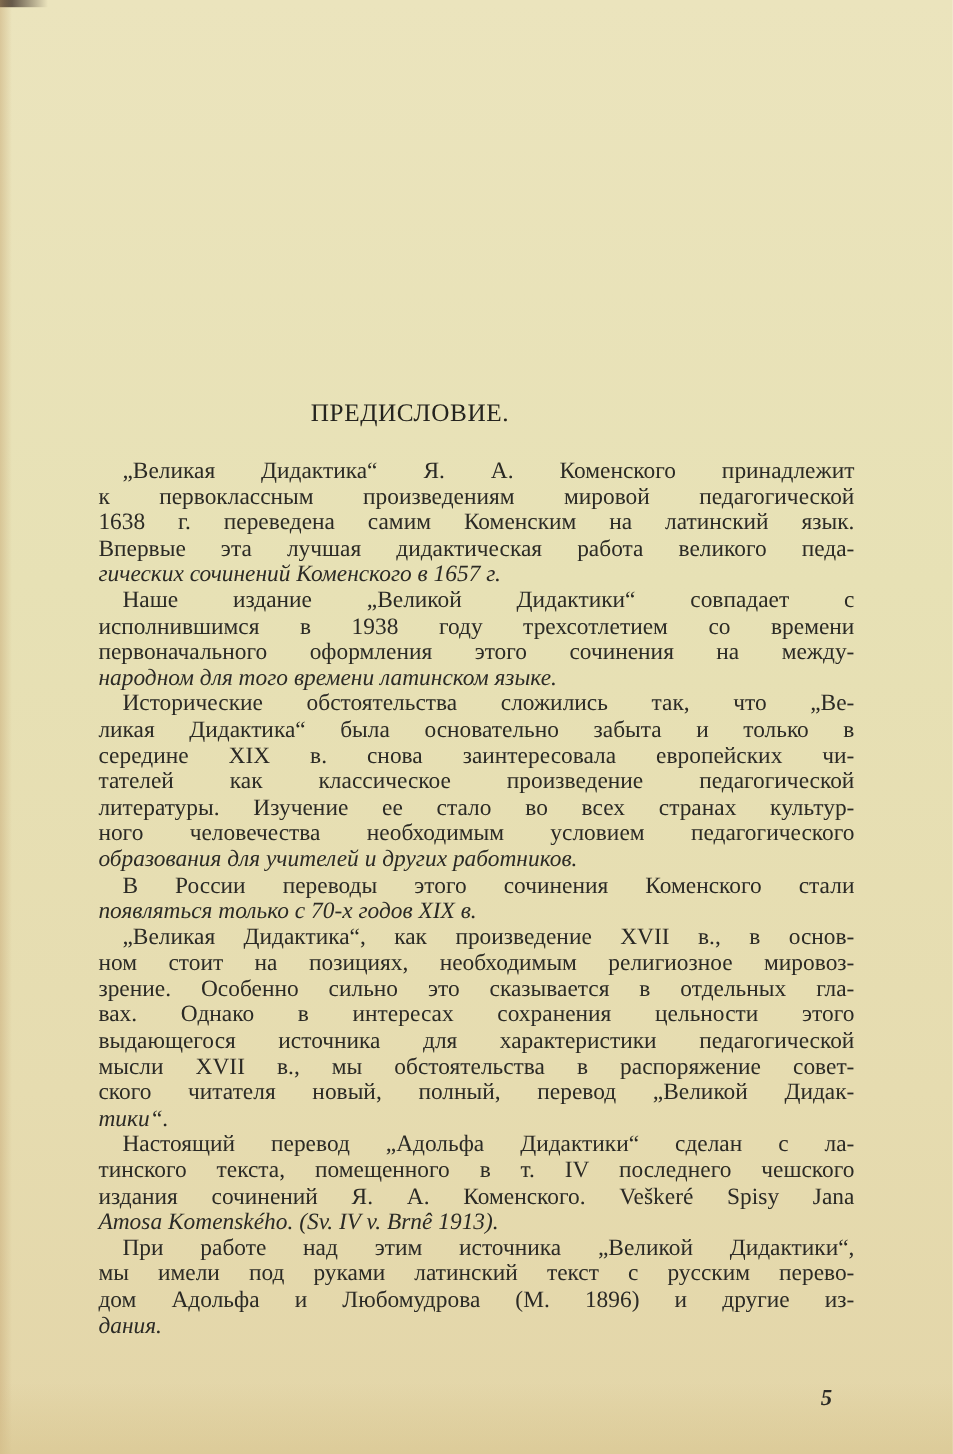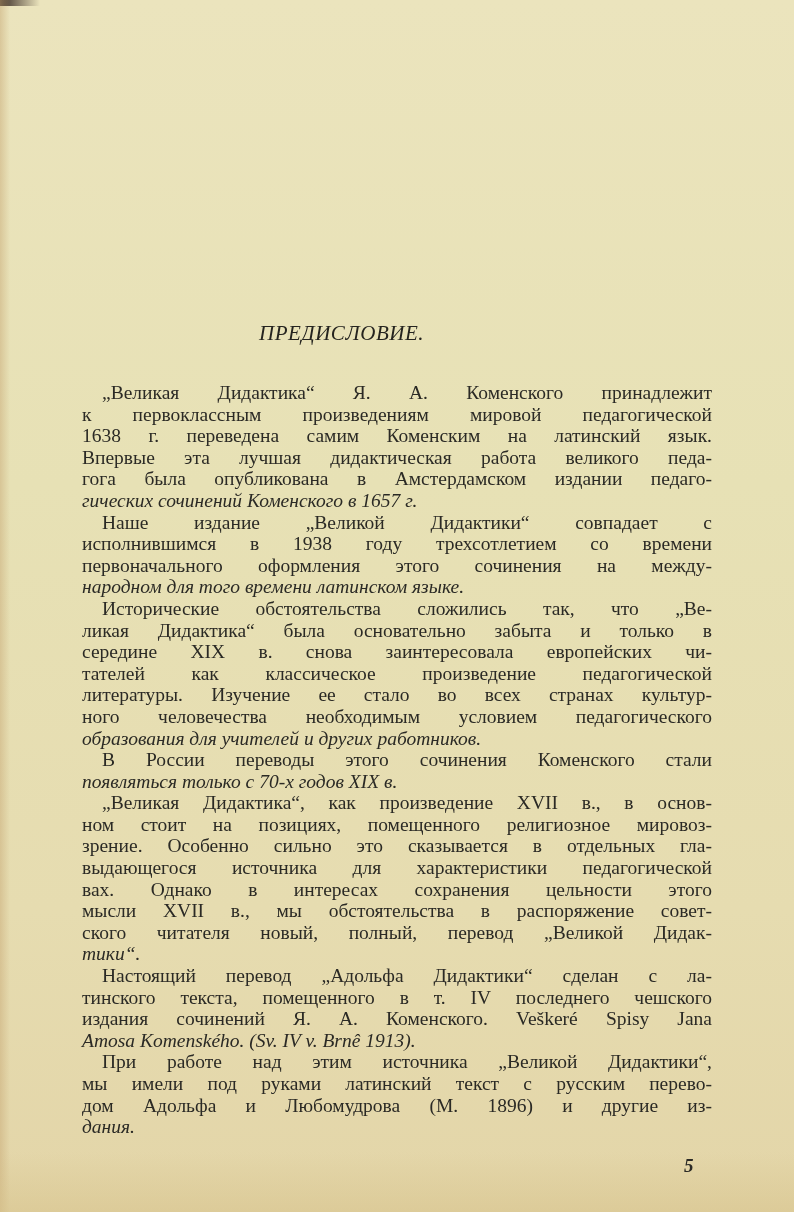--- a/index.html
+++ b/index.html
@@ -30,22 +30,21 @@
     }
     .page-edge-bottom {
       position: absolute;
       left: 0; bottom: 0;
       width: 794px; height: 60px;
       background: linear-gradient(180deg, rgba(220,200,150,0), rgba(215,195,140,0.55));
     }
     .title {
       position: absolute;
       left: 259px;
-      top: 321px;
-      font-style: italic;
+      top: 332px;
       font-size: 21px;
       letter-spacing: 0.5px;
       color: #25241f;
     }
     .text-block {
       position: absolute;
       left: 82px;
       top: 382px;
       width: 630px;
       font-size: 19.5px;
@@ -85,21 +84,20 @@
 
 <div class="title">ПРЕДИСЛОВИЕ.</div>
 
 <div class="text-block">
 
   <div>
     <span class="line indent">„Великая Дидактика“ Я. А. Коменского принадлежит</span>
     <span class="line">к первоклассным произведениям мировой педагогической</span>
     <span class="line">1638 г. переведена самим Коменским на латинский язык.</span>
     <span class="line">Впервые эта лучшая дидактическая работа великого педа-</span>
-    <span class="line">гога была опубликована в Амстердамском издании педаго-</span>
     <span class="line last">гических сочинений Коменского в 1657 г.</span>
   </div>
 
   <div>
     <span class="line indent">Наше издание „Великой Дидактики“ совпадает с</span>
     <span class="line">исполнившимся в 1938 году трехсотлетием со времени</span>
     <span class="line">первоначального оформления этого сочинения на между-</span>
     <span class="line last">народном для того времени латинском языке.</span>
   </div>
 
@@ -113,24 +111,24 @@
     <span class="line last">образования для учителей и других работников.</span>
   </div>
 
   <div>
     <span class="line indent">В России переводы этого сочинения Коменского стали</span>
     <span class="line last">появляться только с 70-х годов XIX в.</span>
   </div>
 
   <div>
     <span class="line indent">„Великая Дидактика“, как произведение XVII в., в основ-</span>
-    <span class="line">ном стоит на позициях, помещенного религиозное мировоз-</span>
+    <span class="line">ном стоит на позициях, необходимым религиозное мировоз-</span>
     <span class="line">зрение. Особенно сильно это сказывается в отдельных гла-</span>
+    <span class="line">вах. Однако в интересах сохранения цельности этого</span>
     <span class="line">выдающегося источника для характеристики педагогической</span>
-    <span class="line">вах. Однако в интересах сохранения цельности этого</span>
     <span class="line">мысли XVII в., мы обстоятельства в распоряжение совет-</span>
     <span class="line">ского читателя новый, полный, перевод „Великой Дидак-</span>
     <span class="line last">тики“.</span>
   </div>
 
   <div>
     <span class="line indent">Настоящий перевод „Адольфа Дидактики“ сделан с ла-</span>
     <span class="line">тинского текста, помещенного в т. IV последнего чешского</span>
     <span class="line">издания сочинений Я. А. Коменского. Veškeré Spisy Jana</span>
     <span class="line last">Amosa Komenského. (Sv. IV v. Brnê 1913).</span>

